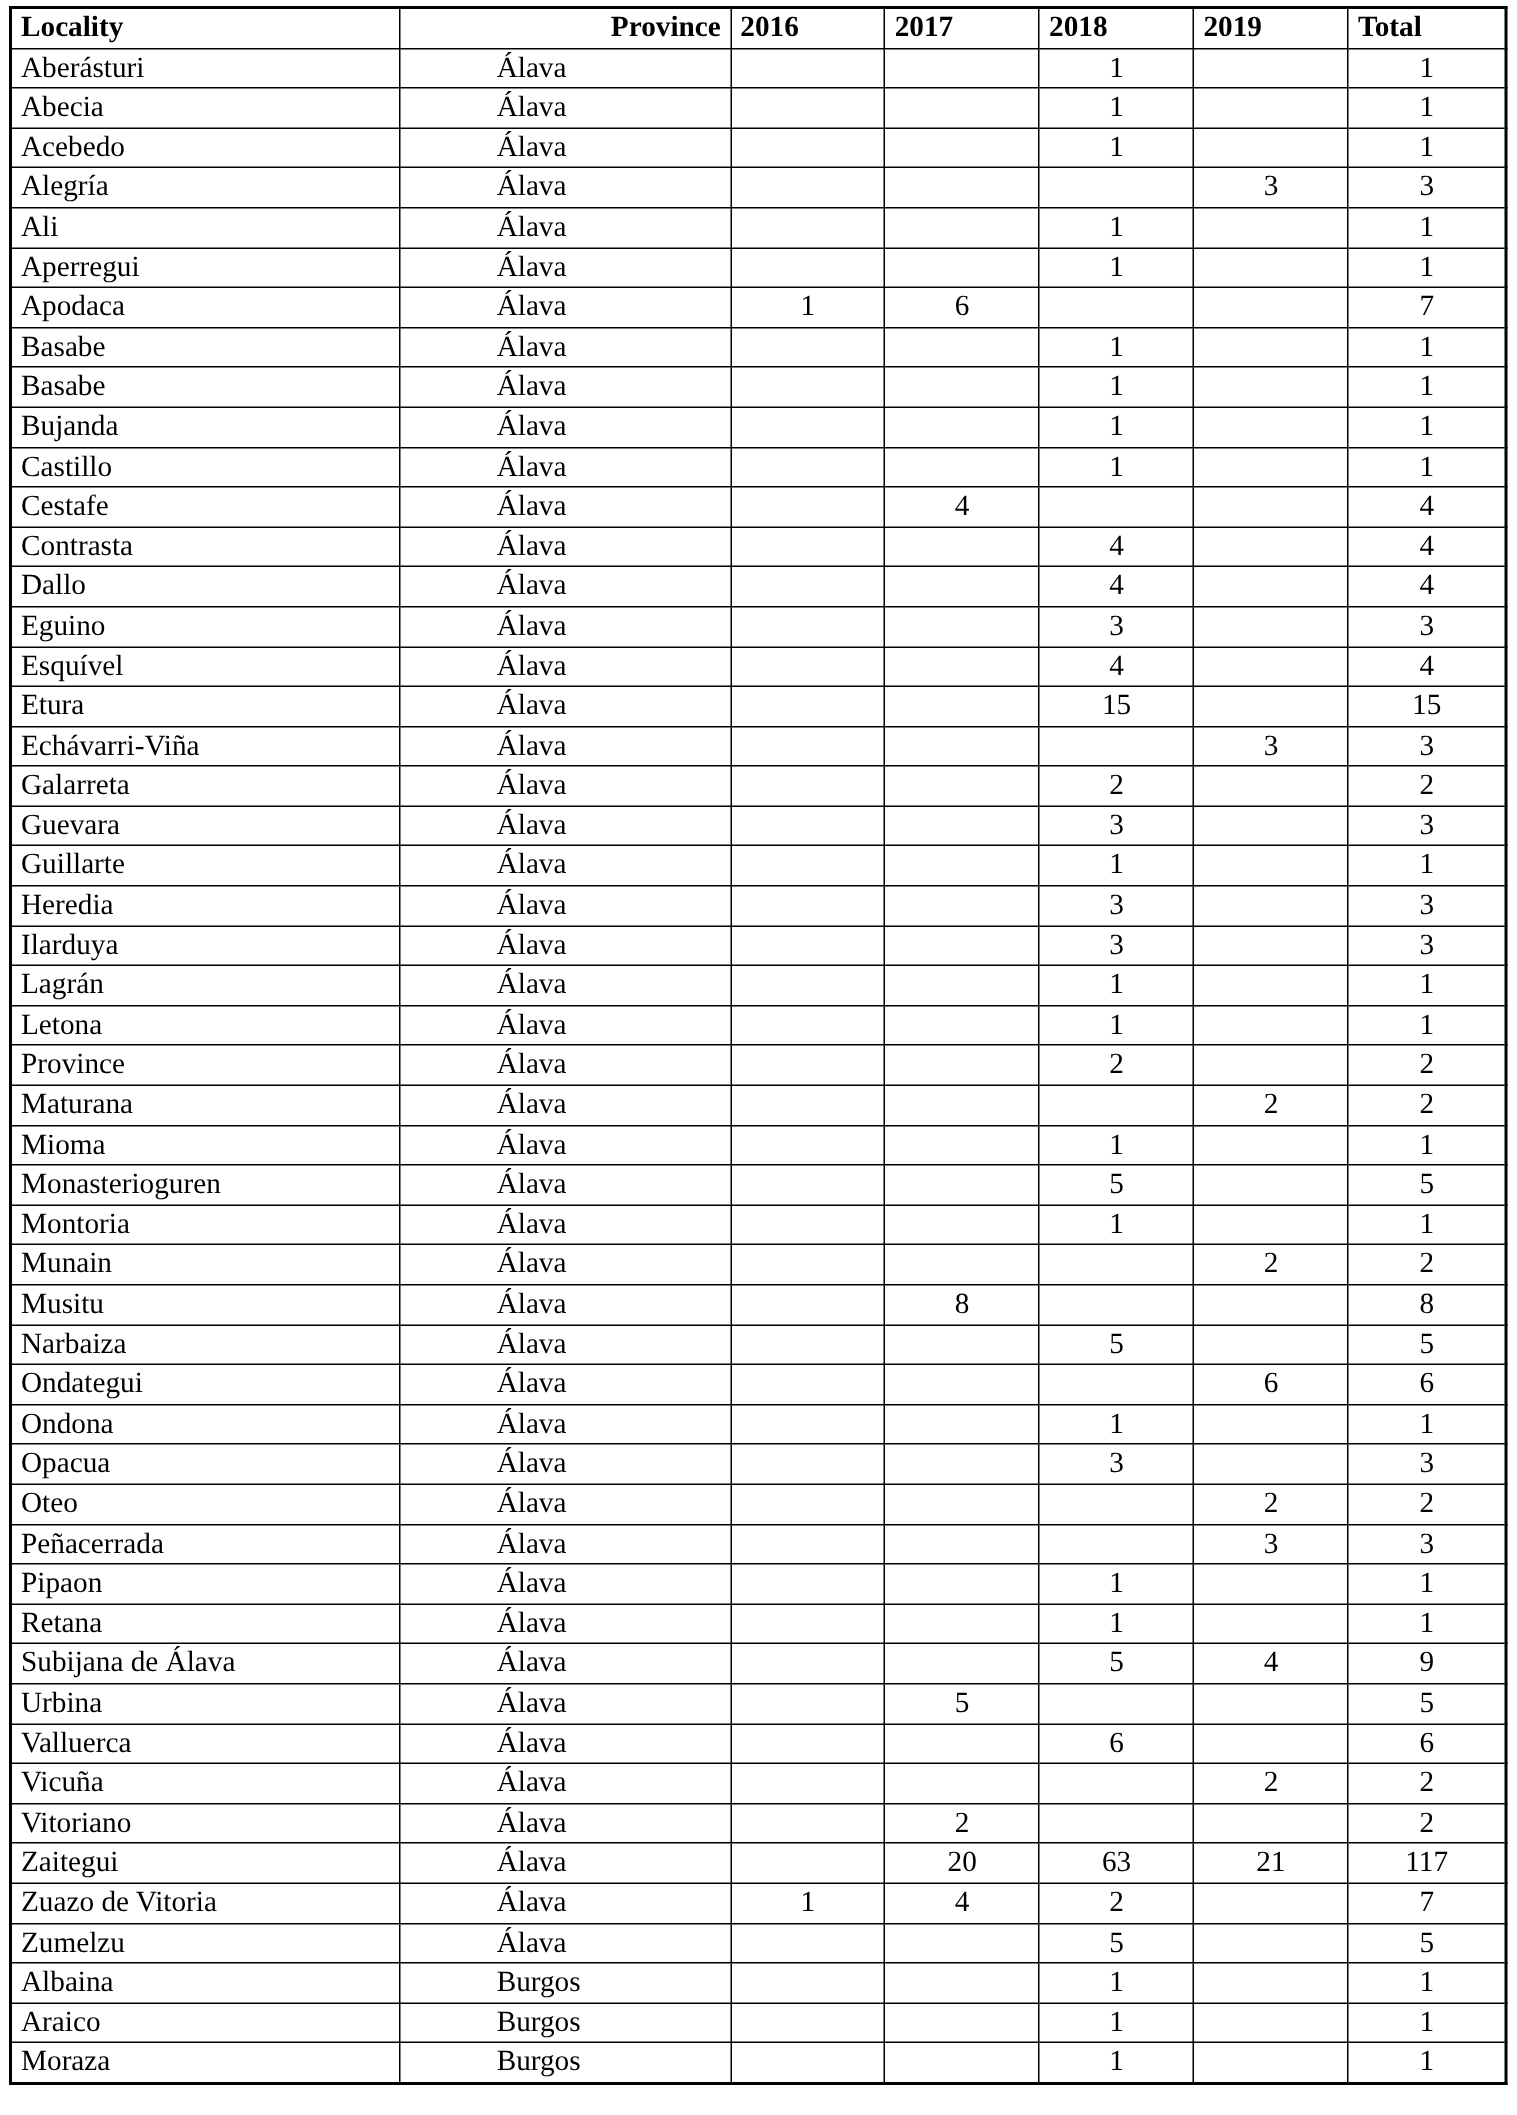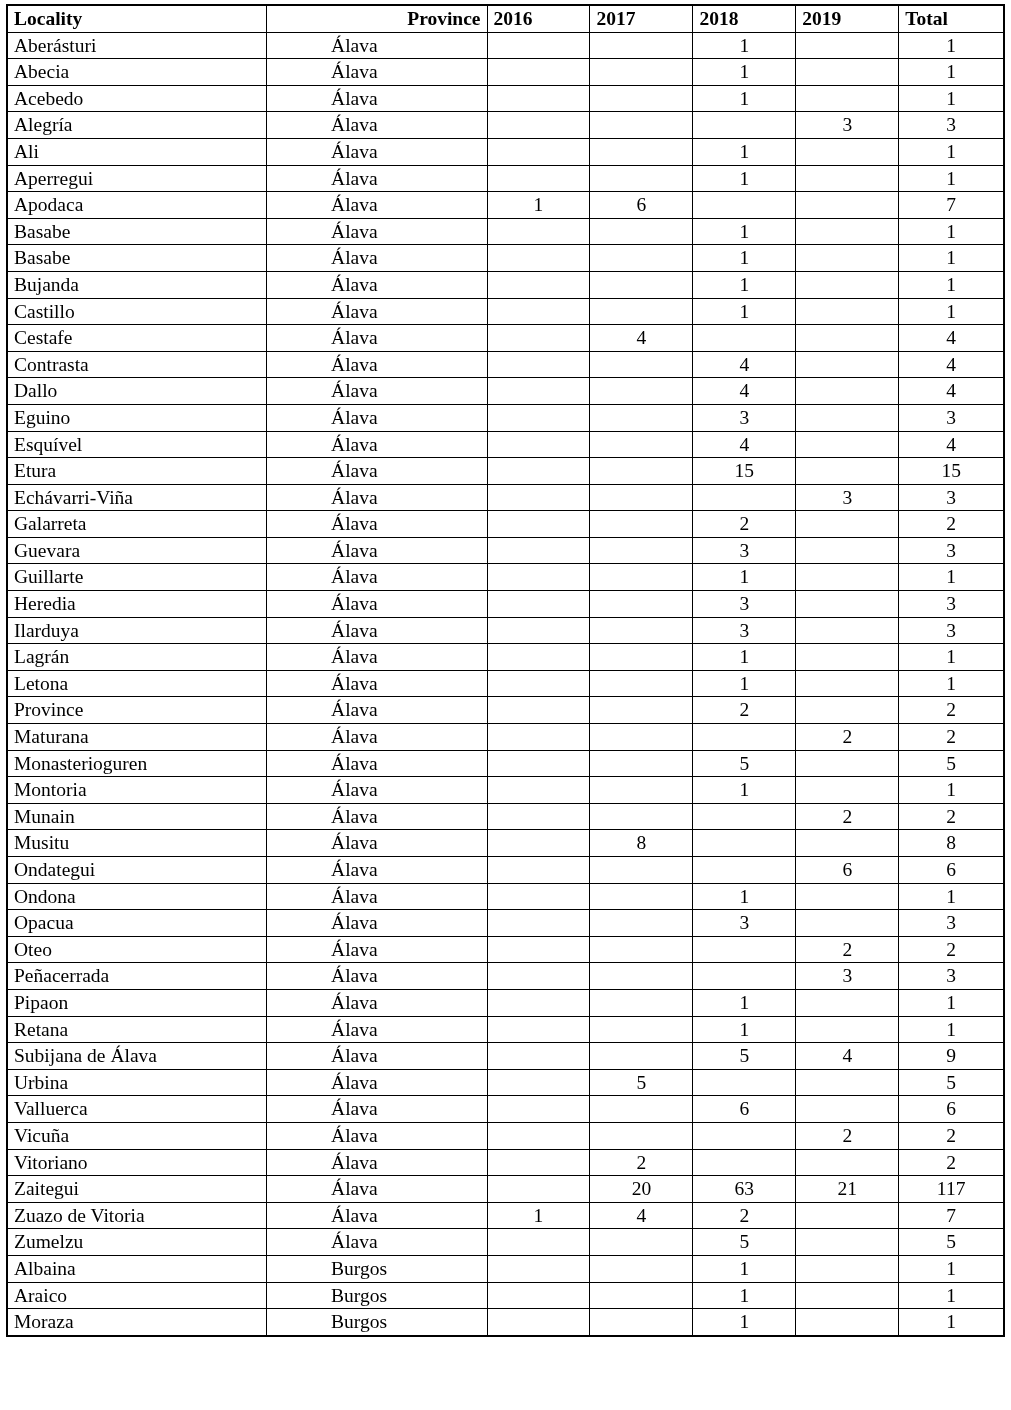--- a/index.html
+++ b/index.html
@@ -329,20 +329,29 @@
         <tr>
           <td class="cell-locality">Maturana</td>
           <td class="cell-province">Álava</td>
           <td class="cell-num"></td>
           <td class="cell-num"></td>
           <td class="cell-num"></td>
           <td class="cell-num">2</td>
           <td class="cell-num">2</td>
         </tr>
         <tr>
+          <td class="cell-locality">Mioma</td>
+          <td class="cell-province">Álava</td>
+          <td class="cell-num"></td>
+          <td class="cell-num"></td>
+          <td class="cell-num">1</td>
+          <td class="cell-num"></td>
+          <td class="cell-num">1</td>
+        </tr>
+        <tr>
           <td class="cell-locality">Monasterioguren</td>
           <td class="cell-province">Álava</td>
           <td class="cell-num"></td>
           <td class="cell-num"></td>
           <td class="cell-num">5</td>
           <td class="cell-num"></td>
           <td class="cell-num">5</td>
         </tr>
         <tr>
           <td class="cell-locality">Montoria</td>
@@ -363,20 +372,29 @@
           <td class="cell-num">2</td>
         </tr>
         <tr>
           <td class="cell-locality">Musitu</td>
           <td class="cell-province">Álava</td>
           <td class="cell-num"></td>
           <td class="cell-num">8</td>
           <td class="cell-num"></td>
           <td class="cell-num"></td>
           <td class="cell-num">8</td>
+        </tr>
+        <tr>
+          <td class="cell-locality">Narbaiza</td>
+          <td class="cell-province">Álava</td>
+          <td class="cell-num"></td>
+          <td class="cell-num"></td>
+          <td class="cell-num">5</td>
+          <td class="cell-num"></td>
+          <td class="cell-num">5</td>
         </tr>
         <tr>
           <td class="cell-locality">Ondategui</td>
           <td class="cell-province">Álava</td>
           <td class="cell-num"></td>
           <td class="cell-num"></td>
           <td class="cell-num"></td>
           <td class="cell-num">6</td>
           <td class="cell-num">6</td>
         </tr>

